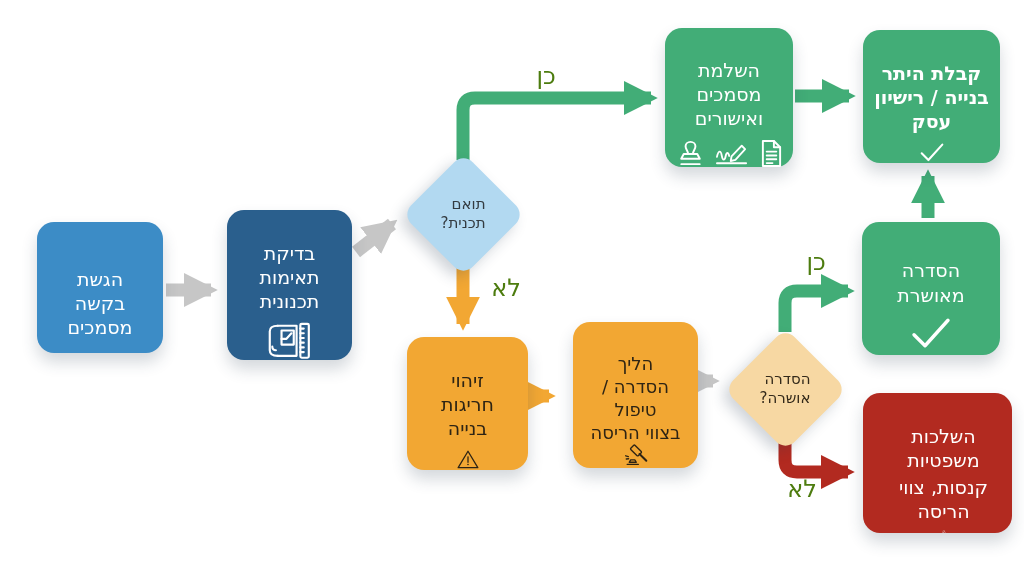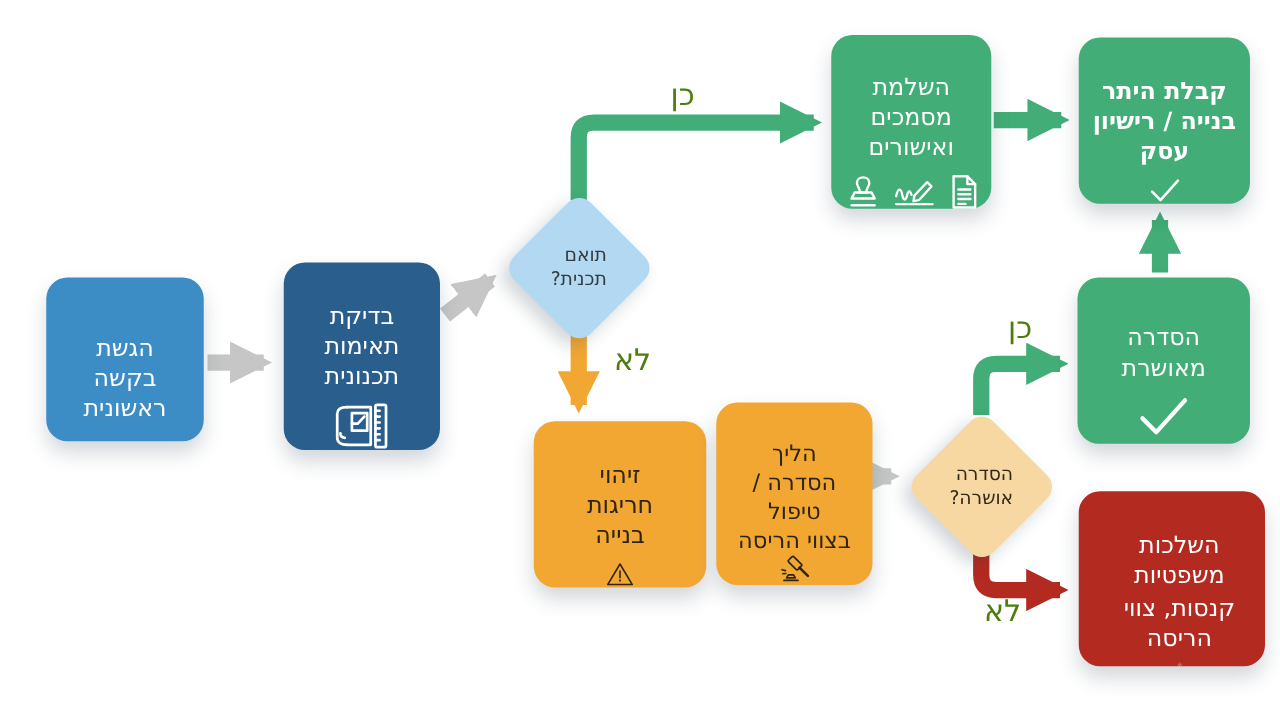--- a/index.html
+++ b/index.html
@@ -77,21 +77,21 @@
     <path class="edge orange" d="M526,396 H549" marker-end="url(#ah-orange)"></path>
     <path class="edge gray" d="M687,381 H713" marker-end="url(#ah-gray)"></path>
     <path class="edge green" d="M785,332 V303 Q785,291 797,291 H848" marker-end="url(#ah-green)"></path>
     <path class="edge green" d="M928,218 V176" marker-end="url(#ah-green)"></path>
     <path class="edge red" d="M785,442 V460 Q785,472 797,472 H848" marker-end="url(#ah-red)"></path>
   </svg>
 
   <div class="node n-blue-light" style="left:37px;top:222px;width:126px;height:131px;">
     <div class="lbl">הגשת
 בקשה
-ראשונית</div>
+מסמכים</div>
   </div>
 
   <div class="node n-blue-dark" style="left:227px;top:210px;width:125px;height:150px;">
     <div class="lbl">בדיקת
 תאימות
 תכנונית</div>
     <svg class="icn" width="48" height="38" viewBox="0 0 50 40" fill="none" stroke="currentColor" stroke-width="2.3" stroke-linecap="round" stroke-linejoin="round">
       <path d="M12 4 H32 V36 H12"></path>
       <path d="M12 4 C6.5 4 3.5 6.2 3.5 9.8 V30 C3.5 33.6 6.5 36 12 36"></path>
       <path d="M10 30 c-2.6 0 -3.8 -1.6 -3.8 -3.8"></path>
@@ -133,21 +133,21 @@
 
   <div class="node n-green" style="left:863px;top:30px;width:137px;height:133px;font-weight:bold;">
     <div class="lbl">קבלת היתר
 בנייה / רישיון
 עסק</div>
     <svg class="icn" width="52" height="36" viewBox="0 0 54 40" fill="none" stroke="currentColor" stroke-width="4" stroke-linecap="round" stroke-linejoin="round">
       <path d="M7 22 L20 35 L47 5"></path>
     </svg>
   </div>
 
-  <div class="node n-orange" style="left:427px;top:337px;width:138px;height:133px;">
+  <div class="node n-orange" style="left:407px;top:337px;width:121px;height:133px;">
     <div class="lbl">זיהוי
 חריגות
 בנייה</div>
     <svg class="icn" width="44" height="40" viewBox="0 0 46 42" fill="none" stroke="currentColor" stroke-width="2.6" stroke-linecap="round" stroke-linejoin="round">
       <path d="M23 4.5 L43 38 H3 Z"></path>
       <path d="M23 16 v11"></path>
       <circle cx="23" cy="31.5" r="1.7" fill="currentColor" stroke="none"></circle>
     </svg>
   </div>
 

